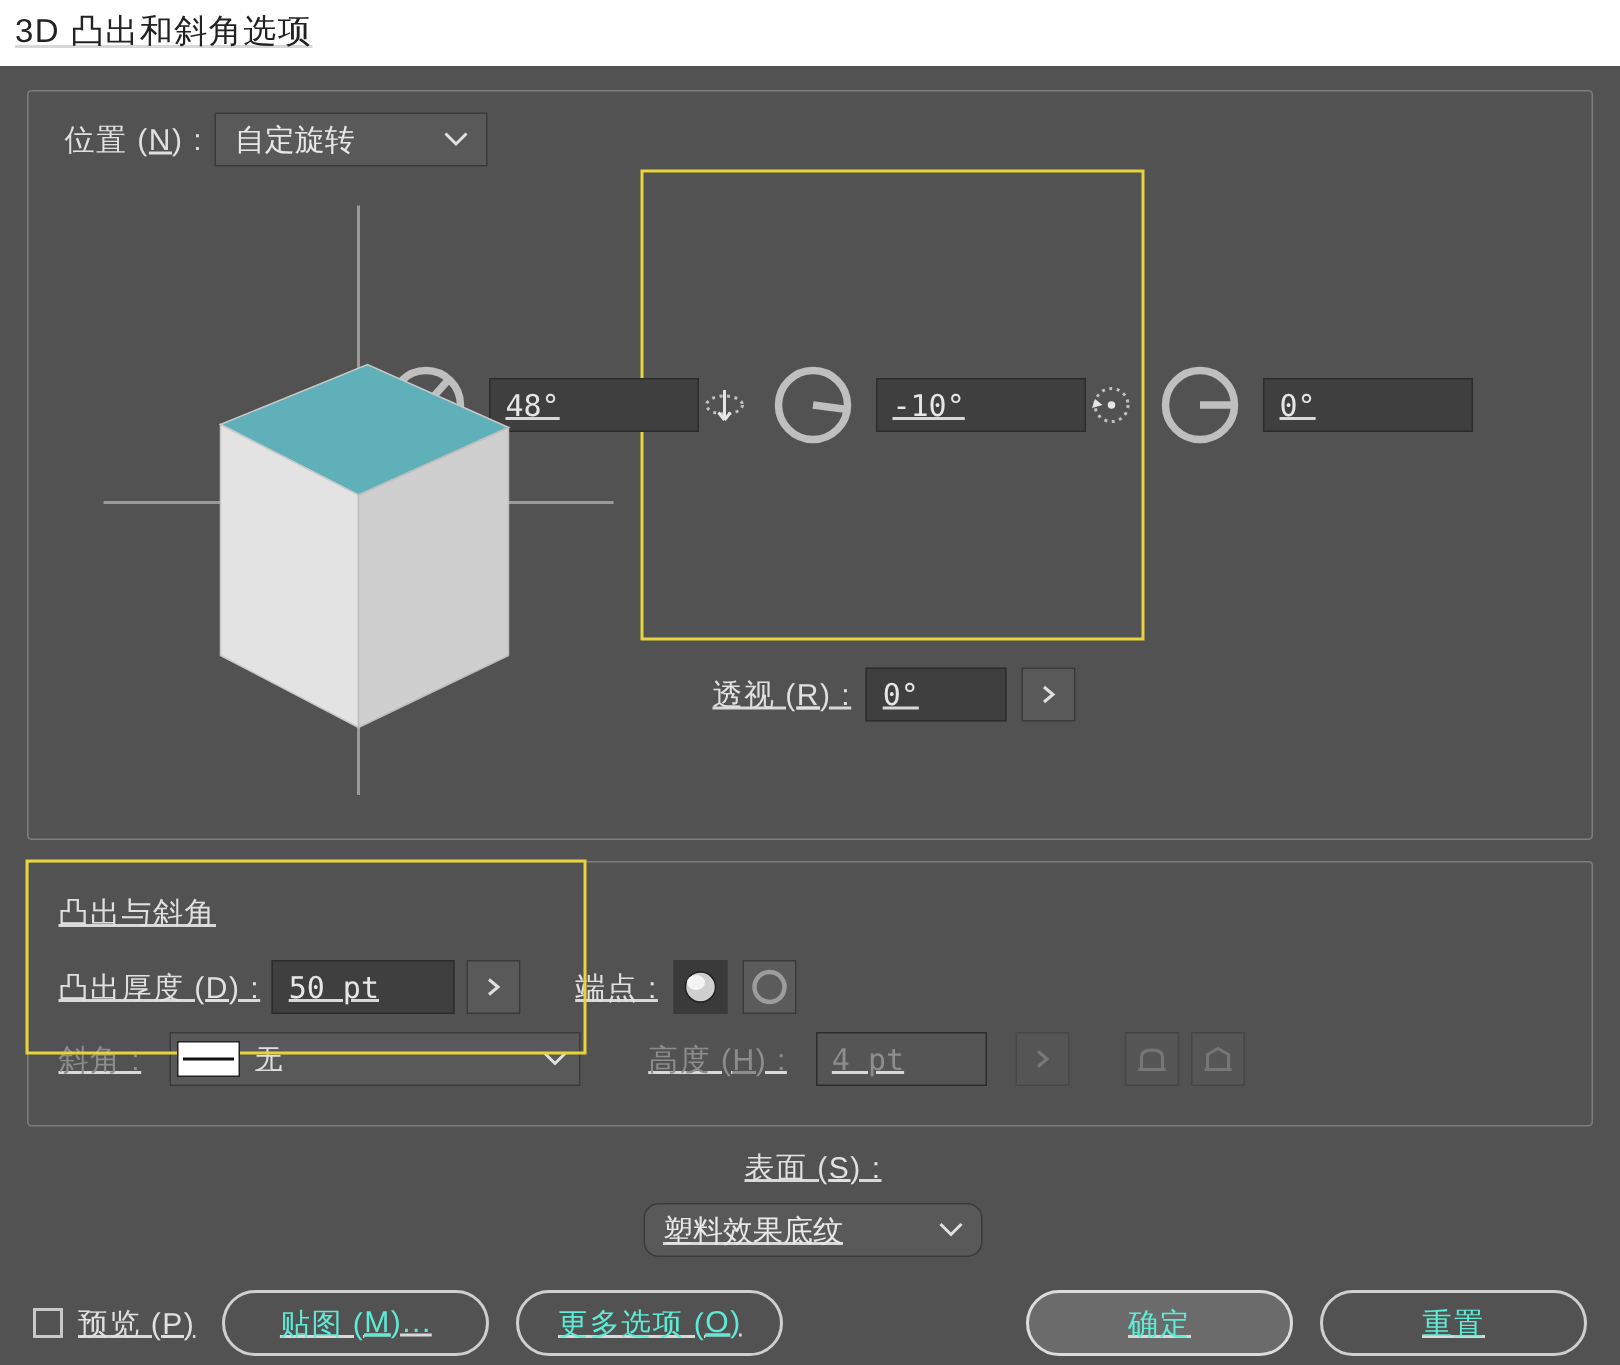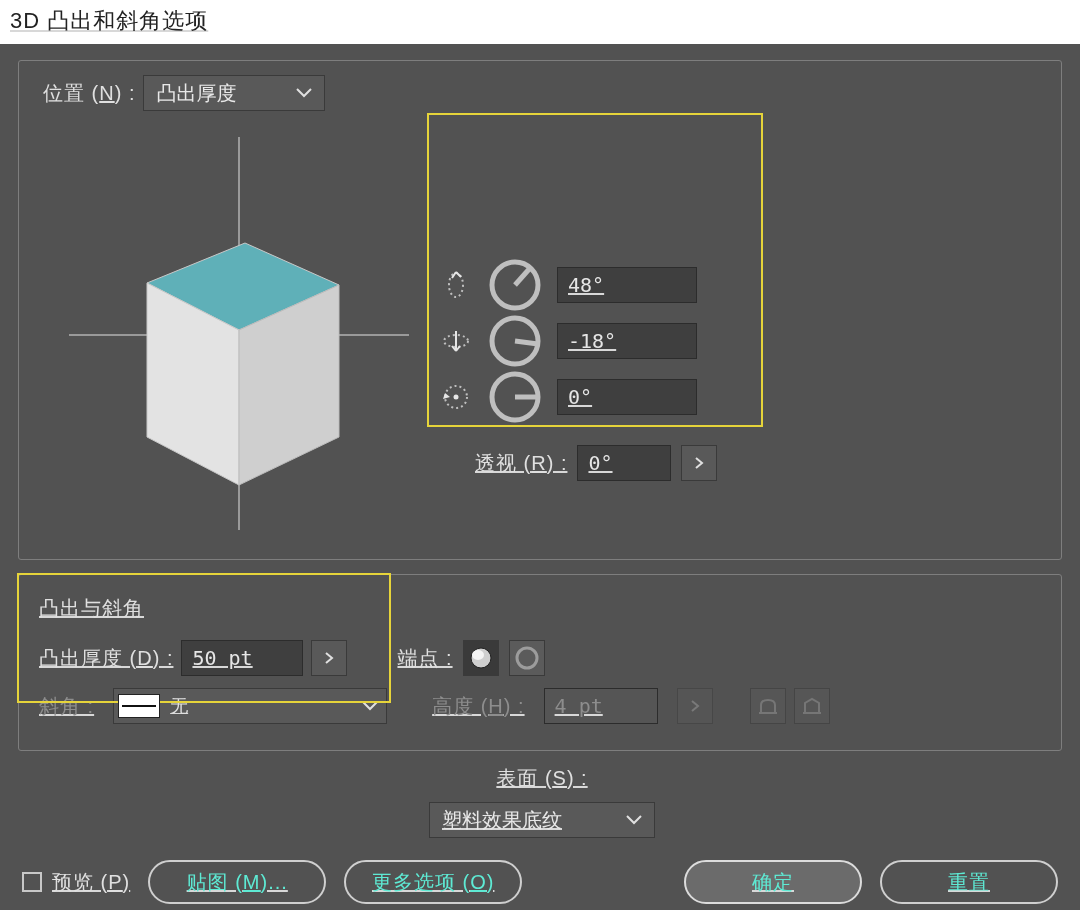--- a/index.html
+++ b/index.html
@@ -9,21 +9,21 @@
   .fieldset{border:1px solid #7e7e7e;border-radius:3px;position:relative;padding:64px 20px 24px 20px;margin-bottom:14px;}
   .underline{text-decoration:underline;}
   .pos-row{position:absolute;top:14px;left:24px;display:flex;align-items:center;gap:8px;}
   .label{color:#e0e0e0;font-size:20px;letter-spacing:1px;}
   .dropdown{display:inline-flex;align-items:center;background:#595959;border:1px solid #3a3a3a;height:34px;padding:0 12px;color:#e8e8e8;font-size:20px;min-width:156px;justify-content:space-between;}
   .dd-caret{margin-left:18px;}
   .dd-caret svg, .chev svg, .caret svg{display:block;}
   .main-row{display:flex;align-items:flex-start;}
   .cube-area{width:380px;height:410px;position:relative;}
   .axes line{stroke:#9a9a9a;stroke-width:2;}
-  .rot-panel{border:2px solid #e6d43a;width:312px;height:310px;margin-top:-12px;margin-left:8px;display:flex;flex-direction:column;justify-content:flex-end;padding:0 10px;box-sizing:content-box;}
+  .rot-panel{border:2px solid #e6d43a;width:312px;height:310px;margin-top:-12px;margin-left:8px;display:flex;justify-content:center;padding:0 10px;box-sizing:content-box;}
   .rot-row{display:flex;align-items:center;gap:14px;}
   .rot-icon{width:34px;display:flex;justify-content:center;}
   .dial{width:56px;height:56px;}
   .numbox{background:#3f3f3f;border:1px solid #2c2c2c;height:34px;width:118px;display:flex;align-items:center;padding:0 10px;font-family:Consolas,Menlo,monospace;color:#e6e6e6;font-size:20px;}
   .persp-row{display:flex;align-items:center;gap:10px;margin:18px 0 0 56px;}
   .numbox.small{width:72px;}
   .stepper{background:#595959;border:1px solid #3a3a3a;width:34px;height:34px;display:flex;align-items:center;justify-content:center;}
   
   .ebox{border:2px solid #e6d43a;position:absolute;top:-2px;left:-2px;width:370px;height:126px;pointer-events:none;}
   .fieldset.extrude{padding:20px 20px 14px 20px;}
@@ -36,37 +36,37 @@
   .capbtn.sel{background:#3a3a3a;}
   .capbtn.dim{opacity:.5;}
   
   .surface-row{display:flex;align-items:center;gap:10px;margin:14px 0 20px 4px;flex-direction:column;}
   
   .footer{display:flex;align-items:center;gap:18px;padding:2px 4px;}
   .chk{width:20px;height:20px;border:2px solid #c8c8c8;display:inline-block;box-sizing:border-box;}
   .btn{border:2px solid #cfcfcf;border-radius:22px;height:40px;min-width:174px;display:flex;align-items:center;justify-content:center;color:#5eead4;font-size:20px;letter-spacing:1px;background:transparent;}
   .btn.primary{background:#6b6b6b;border-color:#dcdcdc;}
   .spacer{flex:1;}
-  .gap26{gap:26px;}
+  .gap26{gap:12px;}
 </style>
 </head>
 <body>
 <div class="window">
 
 <div class="titlebar">3D 凸出和斜角选项</div>
 
 <div class="body">
 
   <div class="fieldset">
     <div class="pos-row">
       <span class="label">
         <span>位置 (</span><span class="underline">N</span><span>) :</span>
       </span>
       <div class="dropdown">
-        <span>凸出厚度</span>
+        <span>自定旋转</span>
         <span class="dd-caret">
           <svg width="16" height="10" viewBox="0 0 16 10">
                 <path d="M1 1 L8 8 L15 1" stroke="#e0e0e0" stroke-width="2" fill="none"></path>
               </svg>
         </span>
       </div>
     </div>
 
     <div class="main-row">
 
@@ -109,21 +109,21 @@
                     <line x1="15" y1="3" x2="15" y2="23" stroke="#e6e6e6" stroke-width="2"></line>
                     <path d="M15 23 L11 18 M15 23 L19 18" stroke="#e6e6e6" stroke-width="2"></path>
                   </svg>
             </span>
             <span class="dial">
               <svg width="56" height="56" viewBox="0 0 56 56">
                     <circle cx="28" cy="28" r="23" fill="none" stroke="#bfbfbf" stroke-width="5"></circle>
                     <line x1="28" y1="28" x2="51" y2="31" stroke="#bfbfbf" stroke-width="5"></line>
                   </svg>
             </span>
-            <div class="numbox">-18°</div>
+            <div class="numbox">-10°</div>
           </div>
           <div class="rot-row">
             <span class="rot-icon">
               <svg width="30" height="28" viewBox="0 0 30 28">
                     <circle cx="15" cy="14" r="11" fill="none" stroke="#bfbfbf" stroke-width="2" stroke-dasharray="2 3"></circle>
                     <circle cx="15" cy="14" r="2.5" fill="#e6e6e6"></circle>
                     <path d="M4 10 L2 16 L9 14" fill="#e6e6e6"></path>
                   </svg>
             </span>
             <span class="dial">
@@ -222,21 +222,21 @@
               </svg>
         </div>
       </div>
     </div>
   </div>
 
   <div class="surface-row">
     <span class="label">
       <span>表面 (</span><span class="underline">S</span><span>) :</span>
     </span>
-    <div class="dropdown" style="min-width:200px;">
+    <div class="dropdown" style="min-width:200px;border-radius:10px;">
       <span>塑料效果底纹</span>
       <span class="dd-caret">
         <svg width="16" height="10" viewBox="0 0 16 10">
               <path d="M1 1 L8 8 L15 1" stroke="#e0e0e0" stroke-width="2" fill="none"></path>
             </svg>
       </span>
     </div>
   </div>
 
   <div class="footer">

